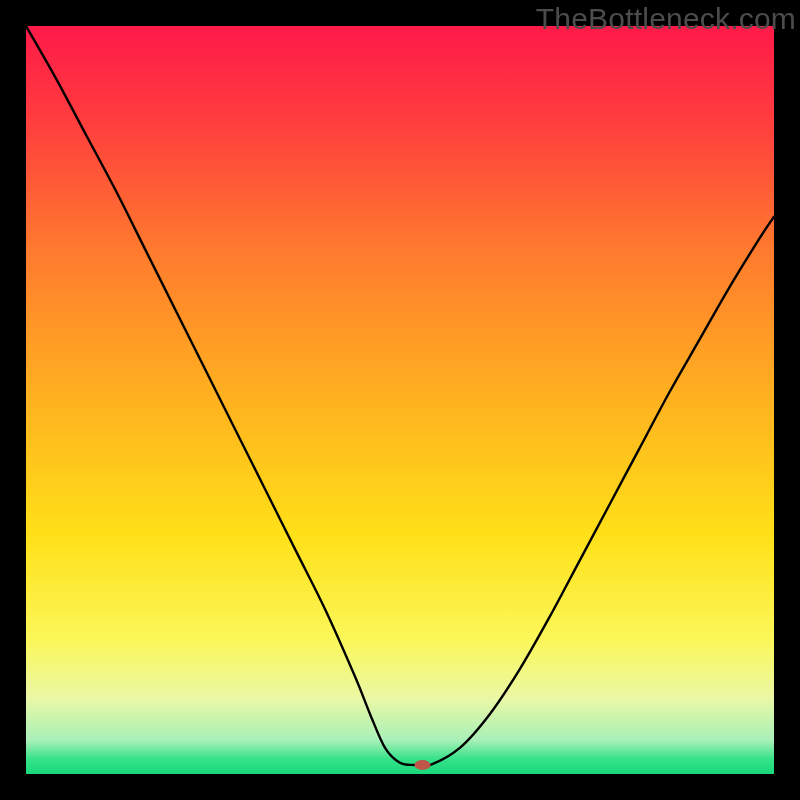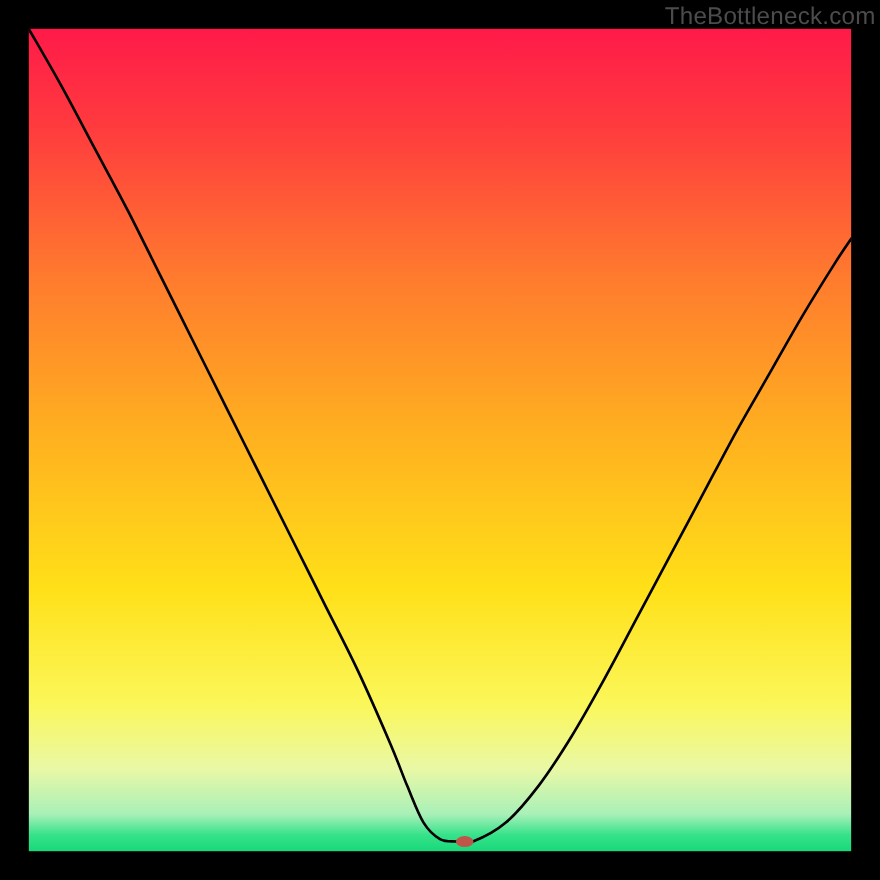--- a/index.html
+++ b/index.html
@@ -24,21 +24,21 @@
     left: 0;
     top: 0;
     width: 748px;
     height: 748px;
   }
   .watermark {
     position: absolute;
     top: 2px;
     right: 4px;
     color: #4c4c4c;
-    font-size: 22px;
+    font-size: 30px;
     font-weight: 500;
     letter-spacing: 0.2px;
     user-select: none;
   }
 </style>
 </head>
 <body>
 
 <div class="frame">
   <svg class="plot" viewBox="0 0 748 748" preserveAspectRatio="none">

